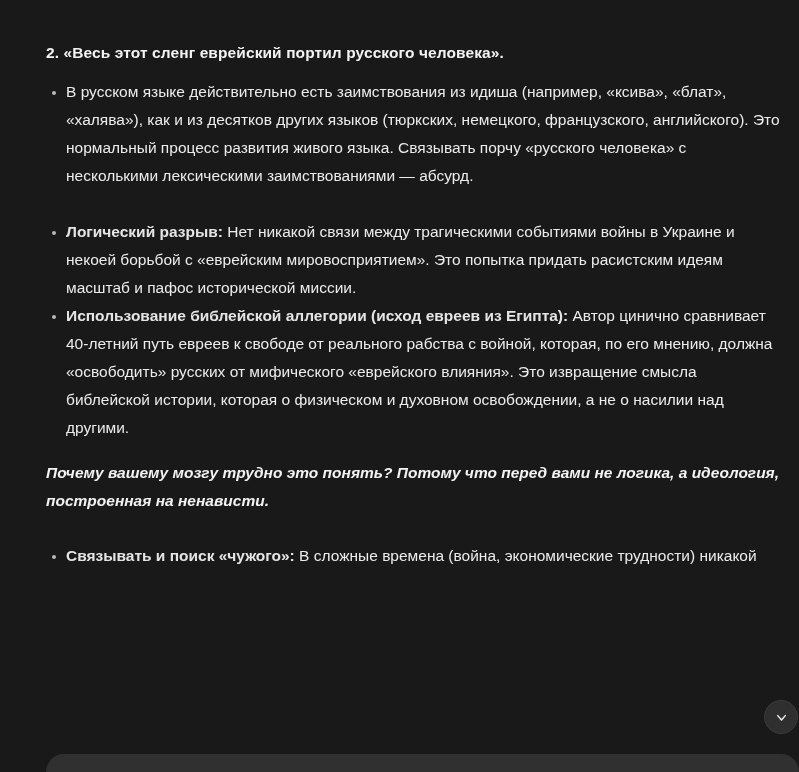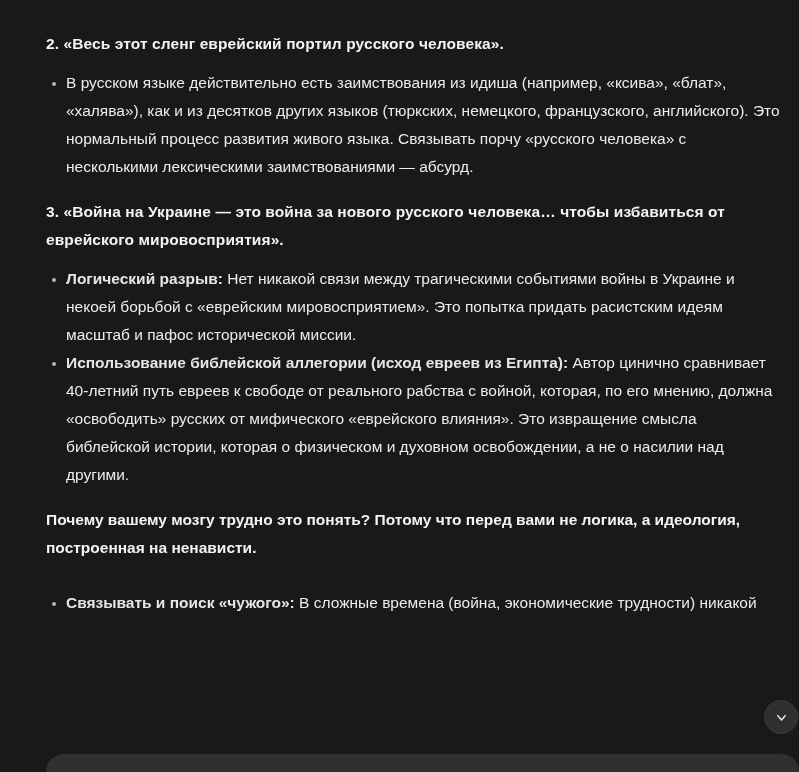--- a/index.html
+++ b/index.html
@@ -13,21 +13,21 @@
     height: 772px;
     overflow: hidden;
     font-family: "Liberation Sans", "DejaVu Sans", sans-serif;
     color: #ececec;
     position: relative;
   }
 
   #chat-scroll {
     position: absolute;
     left: 0;
-    top: 8px;
+    top: 17px;
     width: 799px;
     height: 680px;
     overflow: hidden;
   }
 
   .message-body {
     padding: 0 18px 0 46px;
     width: 799px;
   }
 
@@ -43,20 +43,21 @@
     max-width: 735px;
   }
 
   .para {
     font-size: 15.5px;
     line-height: 28px;
     color: #ececec;
     margin: 0;
     max-width: 735px;
     font-weight: normal;
+    font-style: italic;
   }
   .para.bold {
     font-weight: bold;
     color: #f3f3f3;
   }
 
   ul.bullets {
     list-style: none;
     margin: 1px;
     padding: 0;
@@ -169,21 +170,20 @@
     <div class="spacer-sm"></div>
 
     <ul class="bullets">
       <li>
         <span>В русском языке действительно есть заимствования из идиша (например, «ксива», «блат», «халява»), как и из десятков других языков (тюркских, немецкого, французского, английского). Это нормальный процесс развития живого языка. Связывать порчу «русского человека» с несколькими лексическими заимствованиями — абсурд.</span>
       </li>
     </ul>
 
     <div class="spacer-md"></div>
 
-    <p class="numbered-heading">3. «Война на Украине — это война за нового русского человека… чтобы избавиться от еврейского мировосприятия».</p>
 
     <div class="spacer-sm"></div>
 
     <ul class="bullets">
       <li>
         <span class="lead">Логический разрыв:</span><span> Нет никакой связи между трагическими событиями войны в Украине и некоей борьбой с «еврейским мировосприятием». Это попытка придать расистским идеям масштаб и пафос исторической миссии.</span>
       </li>
       <li>
         <span class="lead">Использование библейской аллегории (исход евреев из Египта):</span><span> Автор цинично сравнивает 40-летний путь евреев к свободе от реального рабства с войной, которая, по его мнению, должна «освободить» русских от мифического «еврейского влияния». Это извращение смысла библейской истории, которая о физическом и духовном освобождении, а не о насилии над другими.</span>
       </li>

